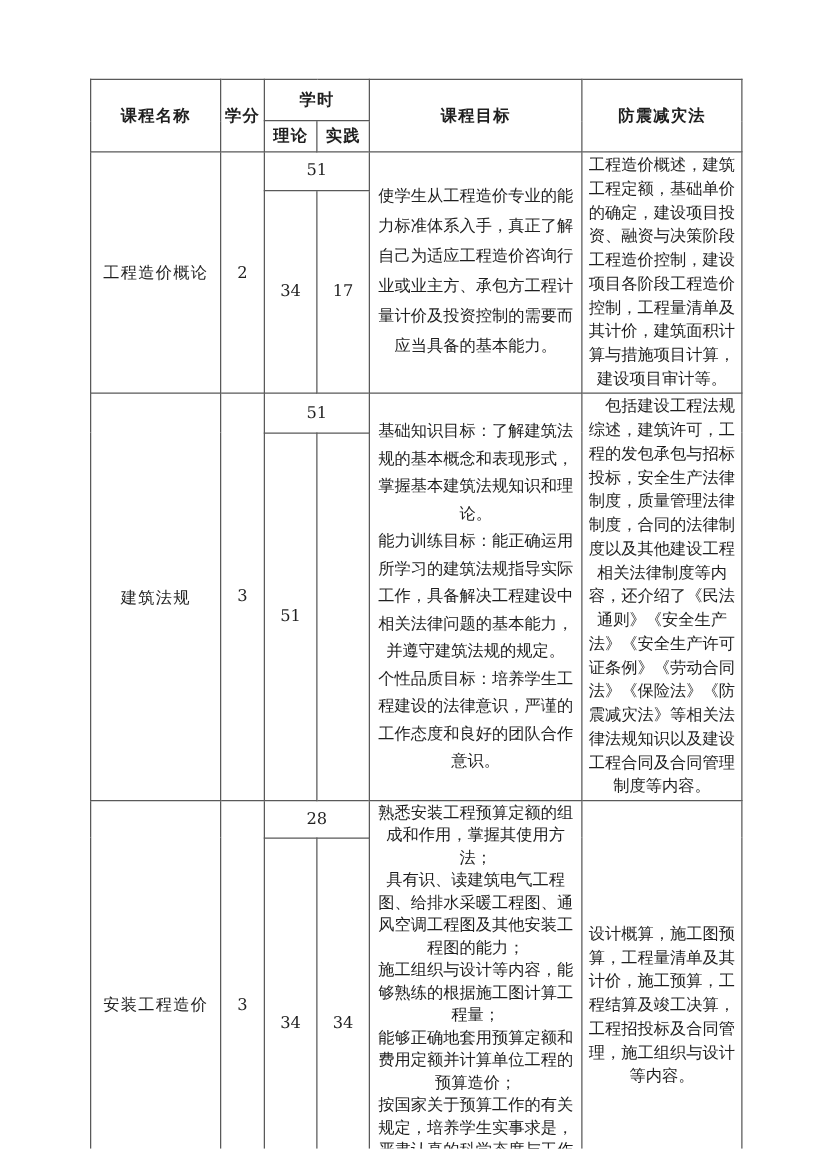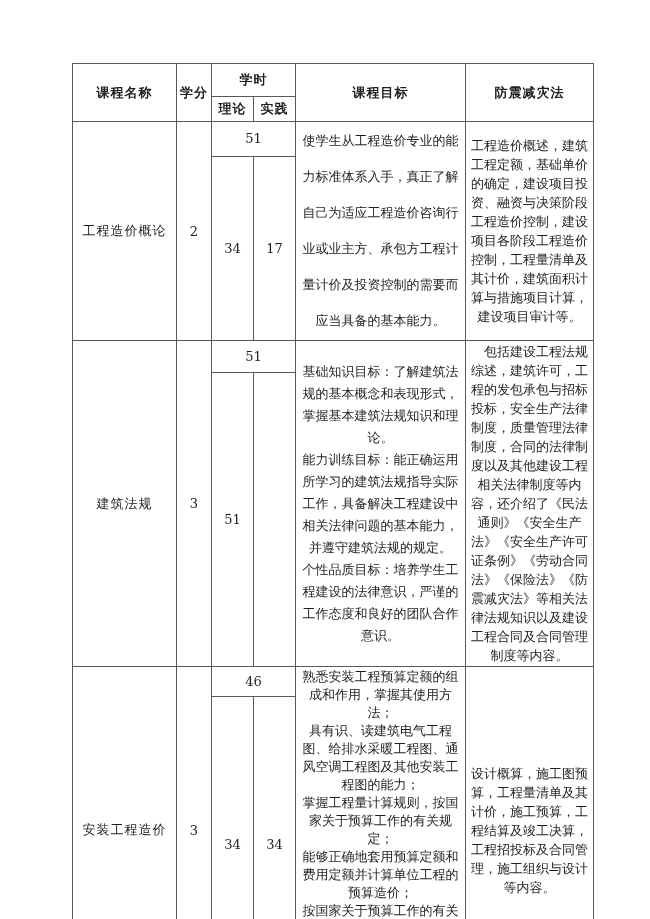--- a/index.html
+++ b/index.html
@@ -51,21 +51,21 @@
     margin-left: 38px;
   }
   td.num {
     font-size: 12px;
     font-family: "DejaVu Serif", "Liberation Serif", serif;
   }
   td.obj, td.cont {
     text-align: center;
     padding: 2px 4px;
   }
-  .lh24 { line-height: 36px; }
+  .lh24 { line-height: 24px; }
   .lh22 { line-height: 22px; margin-left: 36px; }
   .lh19 { line-height: 19px; }
   .lh18 { line-height: 18px; }
 </style>
 </head>
 <body>
 
 <div class="page">
   <table class="curriculum">
     <colgroup>
@@ -116,25 +116,25 @@
         <td class="cont lh19" rowspan="2">　包括建设工程法规综述，建筑许可，工程的发包承包与招标投标，安全生产法律制度，质量管理法律制度，合同的法律制度以及其他建设工程相关法律制度等内容，还介绍了《民法通则》《安全生产法》《安全生产许可证条例》《劳动合同法》《保险法》《防震减灾法》等相关法律法规知识以及建设工程合同及合同管理制度等内容。</td>
       </tr>
       <tr class="r2b">
         <td class="num">51</td>
         <td class="num"></td>
       </tr>
 
       <tr class="r3a">
         <td class="name" rowspan="2">安装工程造价</td>
         <td class="num" rowspan="2">3</td>
-        <td class="num" colspan="2">46</td>
+        <td class="num" colspan="2">28</td>
         <td class="obj lh18" rowspan="2">
           <div>熟悉安装工程预算定额的组成和作用，掌握其使用方法；</div>
           <div>具有识、读建筑电气工程图、给排水采暖工程图、通风空调工程图及其他安装工程图的能力；</div>
-          <div>掌握工程量计算规则，按国家关于预算工作的有关规定；</div>
+          <div>施工组织与设计等内容，能够熟练的根据施工图计算工程量；</div>
           <div>能够正确地套用预算定额和费用定额并计算单位工程的预算造价；</div>
           <div>按国家关于预算工作的有关规定，培养学生实事求是，严肃认真的科学态度与工作作风，树立良好的职业道德观。</div>
         </td>
         <td class="cont lh19" rowspan="2">设计概算，施工图预算，工程量清单及其计价，施工预算，工程结算及竣工决算，工程招投标及合同管理，施工组织与设计等内容。</td>
       </tr>
       <tr class="r3b">
         <td class="num">34</td>
         <td class="num">34</td>
       </tr>
     </tbody>

